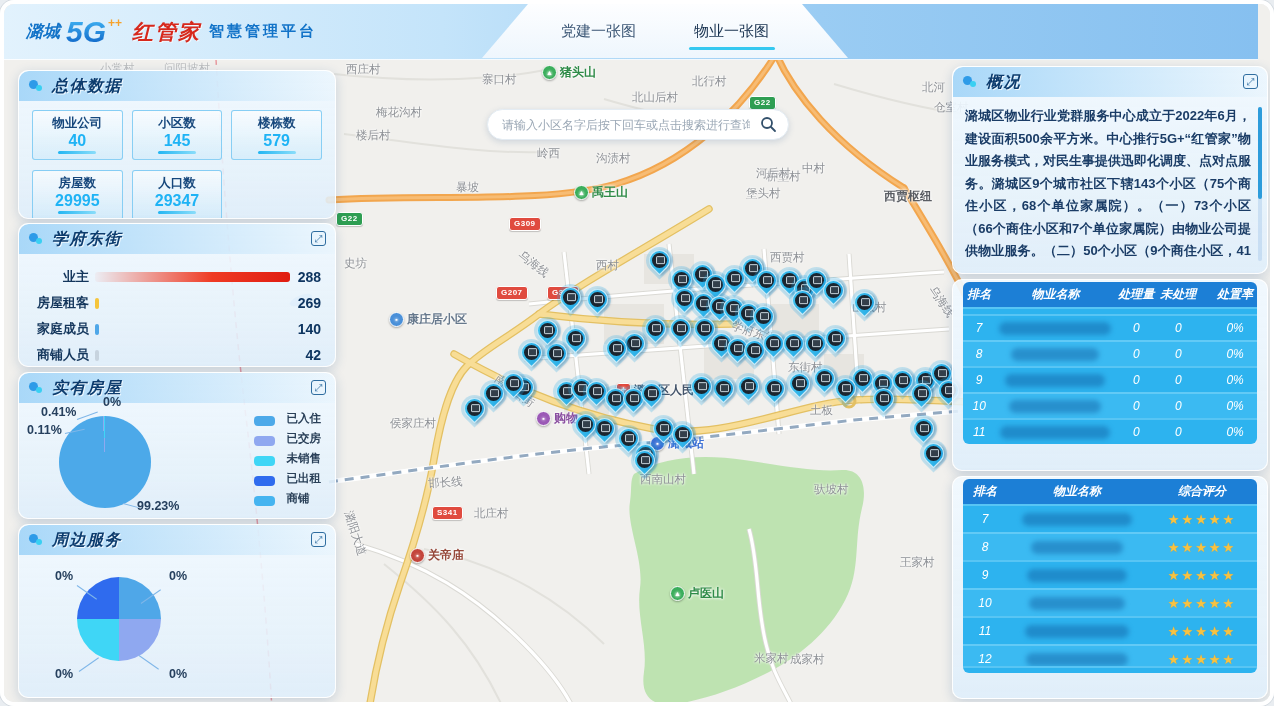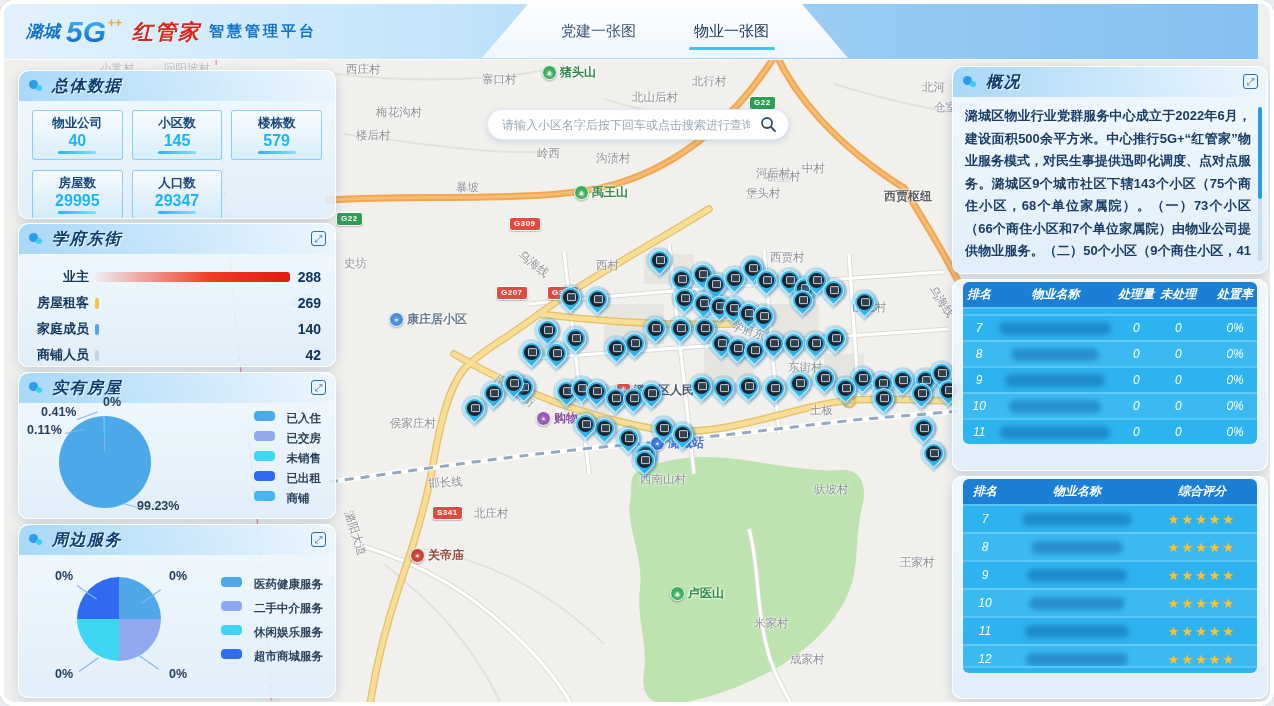--- a/index.html
+++ b/index.html
@@ -80,21 +80,21 @@
 
   #p-housing{left:14px;top:368px;width:316px;height:145px;}
   .pie-wrap{position:relative;height:112px;}
   #housing-pie{position:absolute;left:40px;top:13px;width:92px;height:92px;border-radius:50%;}
   #services-pie{position:absolute;left:58px;top:22px;width:84px;height:84px;border-radius:50%;}
   .pct{position:absolute;font-size:12.5px;font-weight:700;color:#26405E;z-index:3;}
   .lead{position:absolute;height:1px;background:#7FB6E8;transform-origin:left center;z-index:2;}
   .legend{position:absolute;display:flex;flex-direction:column;justify-content:center;gap:5px;}
   #housing-legend{right:14px;top:8px;}
   #services-legend{right:12px;top:22px;gap:9px;}
-  .lg{display:flex;align-items:flex-start;gap:12px;}
+  .lg{display:flex;align-items:flex-end;gap:12px;}
   .lg .chip{width:21px;height:10px;border-radius:4px;flex:0 0 auto;}
   .lg .lt{font-size:11.5px;color:#2A4058;font-weight:600;white-space:nowrap;}
 
   #p-services{left:14px;top:520px;width:316px;height:172px;}
   .pie-wrap2{position:relative;height:138px;}
 
   #p-overview{left:948px;top:62px;width:314px;height:206px;}
   .ov-text{margin:8px 16px 0 12px;font-size:13px;line-height:22.5px;color:#1A3C66;font-weight:600;text-align:justify;height:158px;overflow:hidden;}
   .obar{position:absolute;right:5px;top:40px;bottom:12px;width:4px;background:rgba(150,190,230,.35);border-radius:2px;}
   .obar i{position:absolute;top:0;left:0;right:0;height:60%;background:#2D9CDB;border-radius:2px;display:block;}
@@ -224,21 +224,21 @@
           <span class="mlabel" style="left: 592px; top: 254px;">西村</span>
           <span class="mlabel" style="left: 766px; top: 246px;">西贾村</span>
           <span class="mlabel" style="left: 848px; top: 296px;">山底村</span>
           <span class="mlabel" style="left: 784px; top: 356px;">东街村</span>
           <span class="mlabel" style="left: 806px; top: 399px;">土板</span>
           <span class="mlabel" style="left: 810px; top: 478px;">驮坡村</span>
           <span class="mlabel" style="left: 386px; top: 412px;">侯家庄村</span>
           <span class="mlabel" style="left: 470px; top: 502px;">北庄村</span>
           <span class="mlabel" style="left: 636px; top: 468px;">西南山村</span>
           <span class="mlabel" style="left: 896px; top: 551px;">王家村</span>
-          <span class="mlabel" style="left: 750px; top: 612px;">米家村</span>
+          <span class="mlabel" style="left: 750px; top: 647px;">米家村</span>
           <span class="mlabel" style="left: 786px; top: 648px;">成家村</span>
           <span class="mlabel" style="left: 516px; top: 242px; transform: rotate(38deg);">乌海线</span>
           <span class="mlabel" style="left: 928px; top: 276px; transform: rotate(56deg);">乌海线</span>
           <span class="mlabel" style="left: 728px; top: 314px; transform: rotate(18deg);">学府东街</span>
           <span class="mlabel" style="left: 492px; top: 366px; transform: rotate(36deg);">南华西街</span>
           <span class="mlabel" style="left: 424px; top: 472px; transform: rotate(-3deg);">邯长线</span>
           <span class="mlabel" style="left: 344px; top: 500px; transform: rotate(72deg);">潞阳大道</span>
           <div class="poi mountain" style="left: 538px; top: 60px;">
             <span class="ic">▲</span>
             <span>猪头山</span>
@@ -630,38 +630,20 @@
       <div class="pie-wrap2">
         <div id="services-pie" style="background: conic-gradient(rgb(79, 167, 232) 0deg, rgb(79, 167, 232) 90deg, rgb(143, 168, 240) 90deg, rgb(143, 168, 240) 180deg, rgb(63, 214, 246) 180deg, rgb(63, 214, 246) 270deg, rgb(47, 107, 238) 270deg, rgb(47, 107, 238) 360deg);"></div>
         <span class="pct" style="left:36px;top:14px;">0%</span>
         <span class="pct" style="left:150px;top:14px;">0%</span>
         <span class="pct" style="left:36px;top:112px;">0%</span>
         <span class="pct" style="left:150px;top:112px;">0%</span>
         <span class="lead" style="left:58px;top:30px;width:24px;transform:rotate(35deg);"></span>
         <span class="lead" style="left:122px;top:48px;width:24px;transform:rotate(-35deg);"></span>
         <span class="lead" style="left:60px;top:116px;width:24px;transform:rotate(-35deg);"></span>
         <span class="lead" style="left:120px;top:100px;width:24px;transform:rotate(35deg);"></span>
-        <div class="legend" id="services-legend">
-            <div class="lg">
-              <span class="chip" style="background: rgb(79, 167, 232);"></span>
-              <span class="lt">医药健康服务</span>
-            </div>
-            <div class="lg">
-              <span class="chip" style="background: rgb(143, 168, 240);"></span>
-              <span class="lt">二手中介服务</span>
-            </div>
-            <div class="lg">
-              <span class="chip" style="background: rgb(63, 214, 246);"></span>
-              <span class="lt">休闲娱乐服务</span>
-            </div>
-            <div class="lg">
-              <span class="chip" style="background: rgb(47, 107, 238);"></span>
-              <span class="lt">超市商城服务</span>
-            </div>
-          </div>
       </div>
     </div>
 
     <div class="panel" id="p-overview">
       <div class="panel-head">
           <span class="p-icon"></span>
         <span class="p-title">概况</span>
         <span class="expand">⤢</span>
         </div>
       <div class="ov-text">潞城区物业行业党群服务中心成立于2022年6月，建设面积500余平方米。中心推行5G+“红管家”物业服务模式，对民生事提供迅即化调度、点对点服务。潞城区9个城市社区下辖143个小区（75个商住小区，68个单位家属院）。（一）73个小区（66个商住小区和7个单位家属院）由物业公司提供物业服务。（二）50个小区（9个商住小区，41个单位家属院）由业委会（物管会）管理。（三）9个单位家属院由单位自管。（四）5个单位家属院由社区居委会托管。（五）6个单位家属院……</div>

